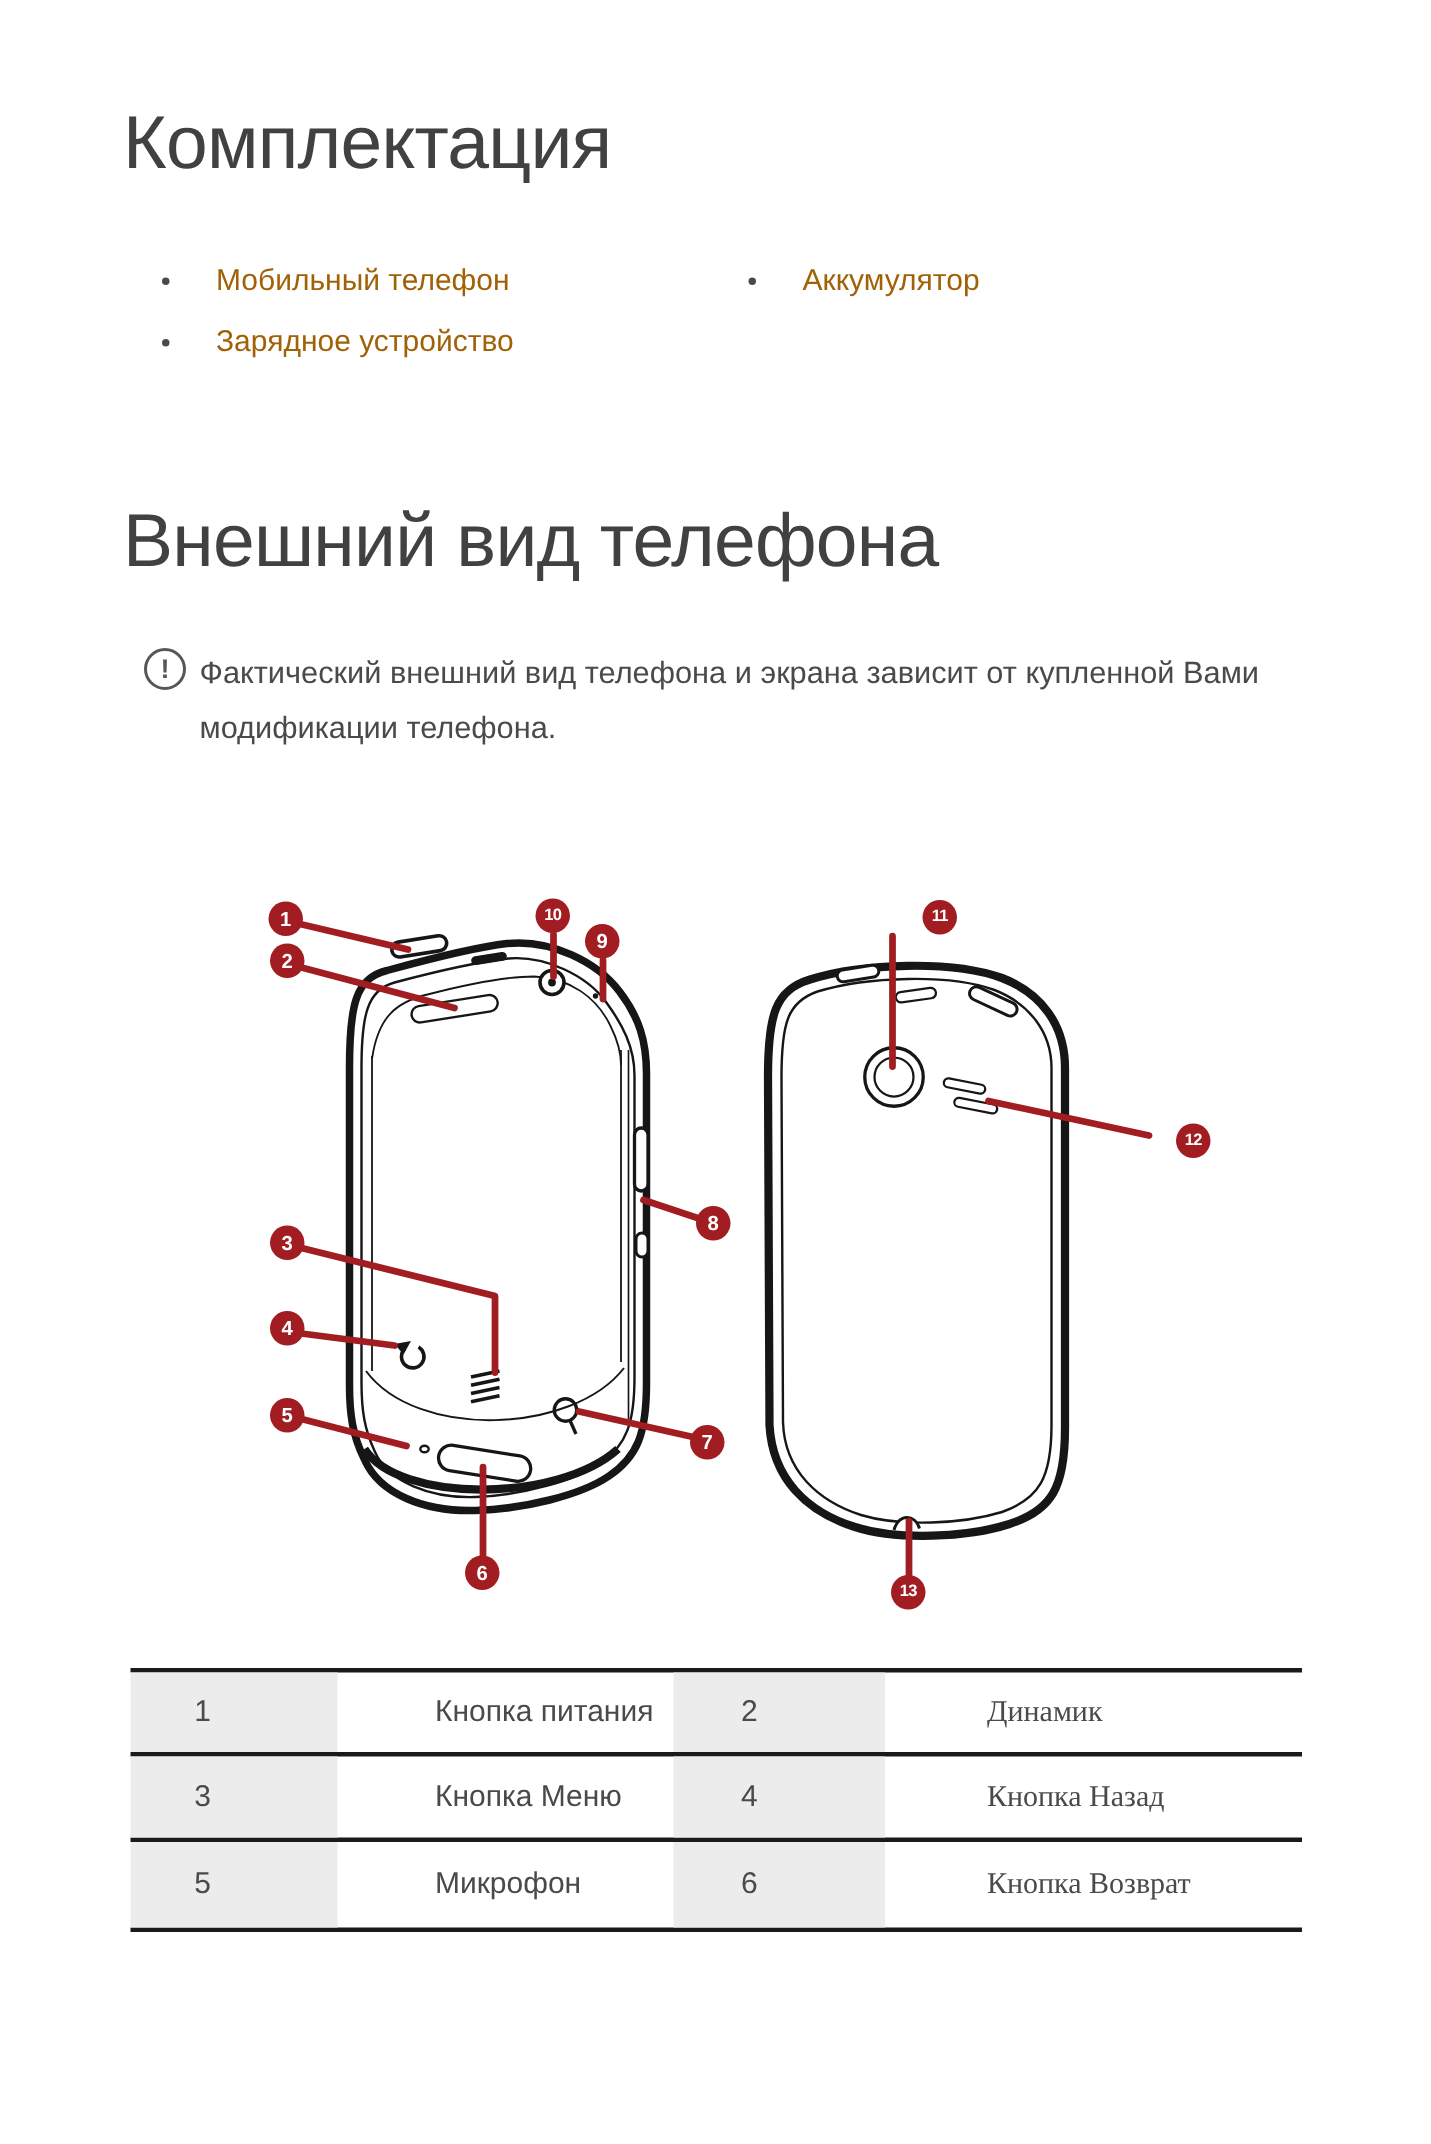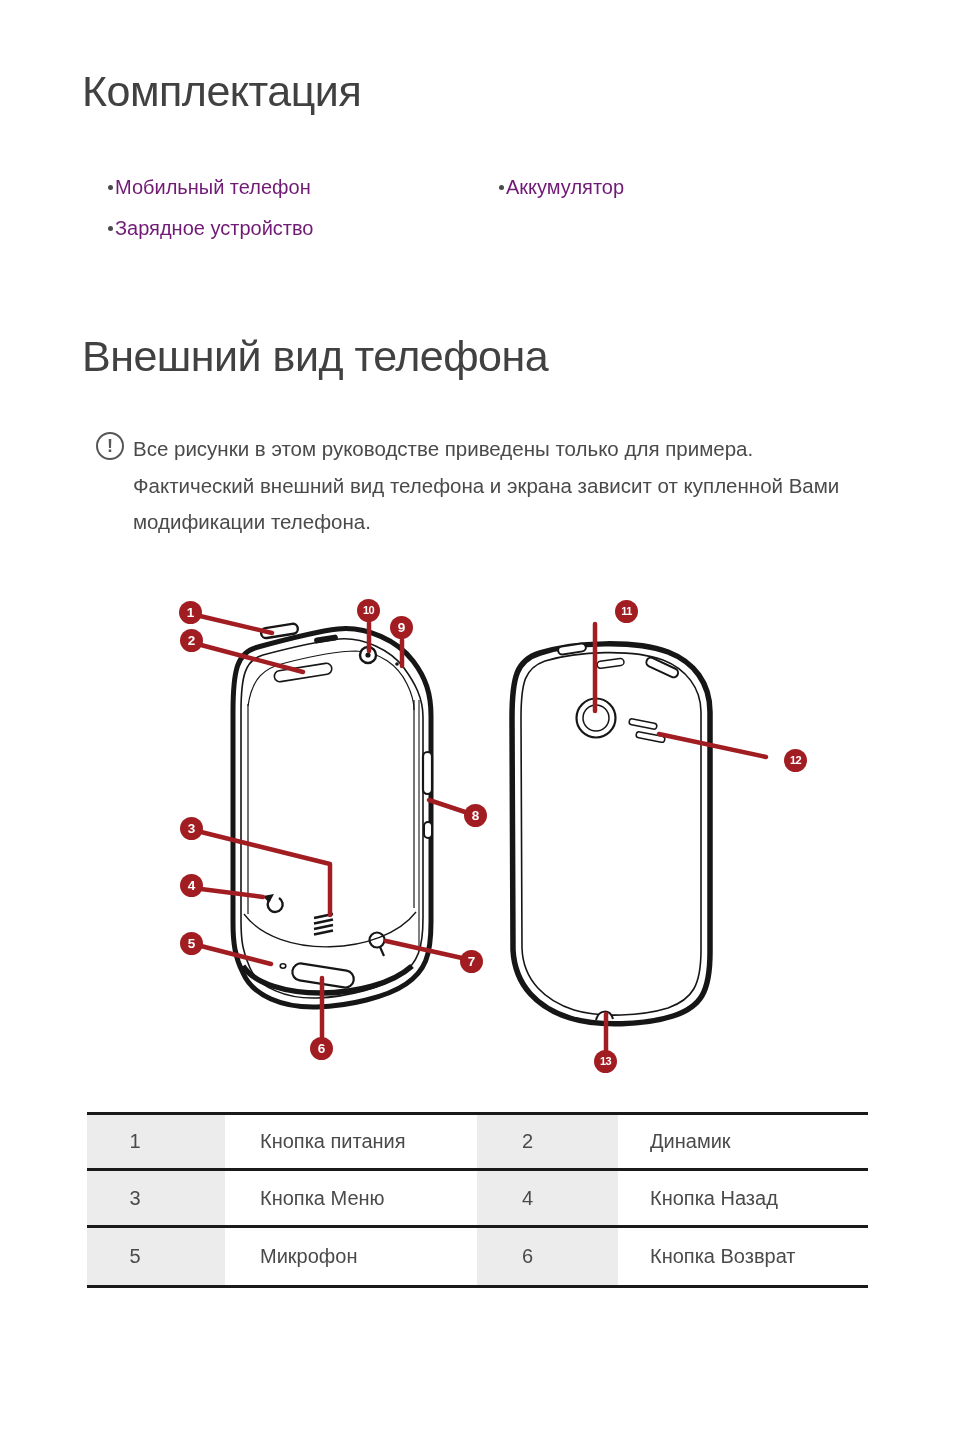--- a/index.html
+++ b/index.html
@@ -1,29 +1,29 @@
 <!DOCTYPE html>
 <html><head>
 <meta charset="utf-8">
 <style>
   html,body{margin:0;padding:0;background:#ffffff;}
   .page{
     position:relative;width:954px;height:1429px;background:#ffffff;overflow:hidden;
     font-family:"Liberation Sans","DejaVu Sans",sans-serif;color:#4a4a4a;
   }
   .h1{
-    position:absolute;left:82px;font-size:43px;font-weight:400;color:#414141;
+    position:absolute;left:82px;font-size:50px;font-weight:400;color:#414141;
     letter-spacing:-0.5px;line-height:1;white-space:nowrap;
   }
   .pkg-col{position:absolute;top:167px;}
   .pkg-col.left{left:108px;}
   .pkg-col.right{left:499px;}
   .pkg-item{display:flex;align-items:center;height:41px;}
   .dot{width:5px;height:5px;border-radius:50%;background:#4a4a4a;flex:0 0 auto;}
-  .pkg-label{margin-left:2px;font-size:20px;color:#701a75;white-space:nowrap;}
+  .pkg-label{margin-left:31px;font-size:20px;color:#a16207;white-space:nowrap;}
   .note-icon{
     position:absolute;left:96px;top:432px;width:24px;height:24px;border:2.5px solid #575757;
     border-radius:50%;display:flex;align-items:center;justify-content:center;
     font-size:18px;font-weight:bold;color:#575757;line-height:1;
   }
   .note-text{position:absolute;left:133px;top:431px;width:745px;font-size:20.5px;color:#4a4a4a;}
   .note-line{height:36.5px;display:flex;align-items:center;white-space:nowrap;}
   .diagram-svg{position:absolute;left:0;top:560px;width:954px;height:520px;}
   .callout{
     position:absolute;width:23px;height:23px;border-radius:50%;background:#a11d22;
@@ -32,23 +32,23 @@
   }
   .callout.two{font-size:11px;letter-spacing:-0.5px;}
   .legend{position:absolute;left:87px;top:1112px;width:781px;border-top:3px solid #1a1a1a;border-bottom:3px solid #1a1a1a;}
   .legend-row{display:flex;border-bottom:3px solid #1a1a1a;}
   .legend-row:last-child{border-bottom:none;}
   .legend-row.r1{height:53px;}
   .legend-row.r2{height:54px;}
   .legend-row.r3{height:57px;}
   .cell{display:flex;align-items:center;font-size:20px;color:#4a4a4a;}
   .cell.num1{width:138px;background:#ececec;justify-content:center;padding-right:42px;box-sizing:border-box;}
-  .cell.lab1{width:252px;padding-left:35px;box-sizing:border-box;}
+  .cell.lab1{width:224px;padding-left:65px;box-sizing:border-box;}
   .cell.num2{width:141px;background:#ececec;justify-content:center;padding-right:40px;box-sizing:border-box;}
-  .cell.lab2{flex:1;padding-left:32px;box-sizing:border-box;}
+  .cell.lab2{flex:1;padding-left:68px;box-sizing:border-box;font-family:Liberation Serif, serif;}
 </style>
 </head>
 <body>
 
 <div class="page">
 
   <div class="h1" style="top:70px;">Комплектация</div>
 
   <div class="pkg-col left">
     <div class="pkg-item">
@@ -67,21 +67,20 @@
       <span class="pkg-label">Аккумулятор</span>
     </div>
   </div>
 
   <div class="h1" style="top:335px;">Внешний вид телефона</div>
 
   <div class="note-icon">
     <span>!</span>
   </div>
   <div class="note-text">
-    <div class="note-line">Все рисунки в этом руководстве приведены только для примера.</div>
     <div class="note-line">Фактический внешний вид телефона и экрана зависит от купленной Вами</div>
     <div class="note-line">модификации телефона.</div>
   </div>
 
   <svg class="diagram-svg" viewBox="0 560 954 520">
 
     <g stroke="#161616" fill="none">
       <path stroke-width="5" fill="#ffffff" d="M 233 712 C 233 670 237 652 258 647 C 291 638 320 631 338 629 C 367 626 398 641 413 661 C 426 678 431 694 431 716 L 431 922 C 431 956 425 971 406 984 C 387 997 349 1006 317 1007 C 283 1008 253 996 243 973 C 235 957 233 943 233 923 Z"></path>
       <path stroke-width="1.6" d="M 241 712 C 241 676 245 660 263 655 C 293 647 321 641 339 639 C 363 637 391 650 404 668 C 415 683 423 698 423 717 L 423 918 C 423 948 418 963 401 975 C 384 987 348 997 317 998 C 287 999 259 988 250 968 C 243 953 241 941 241 921 Z"></path>
       <path stroke-width="5.5" d="M 243 966 C 266 1002 372 1002 412 966"></path>

